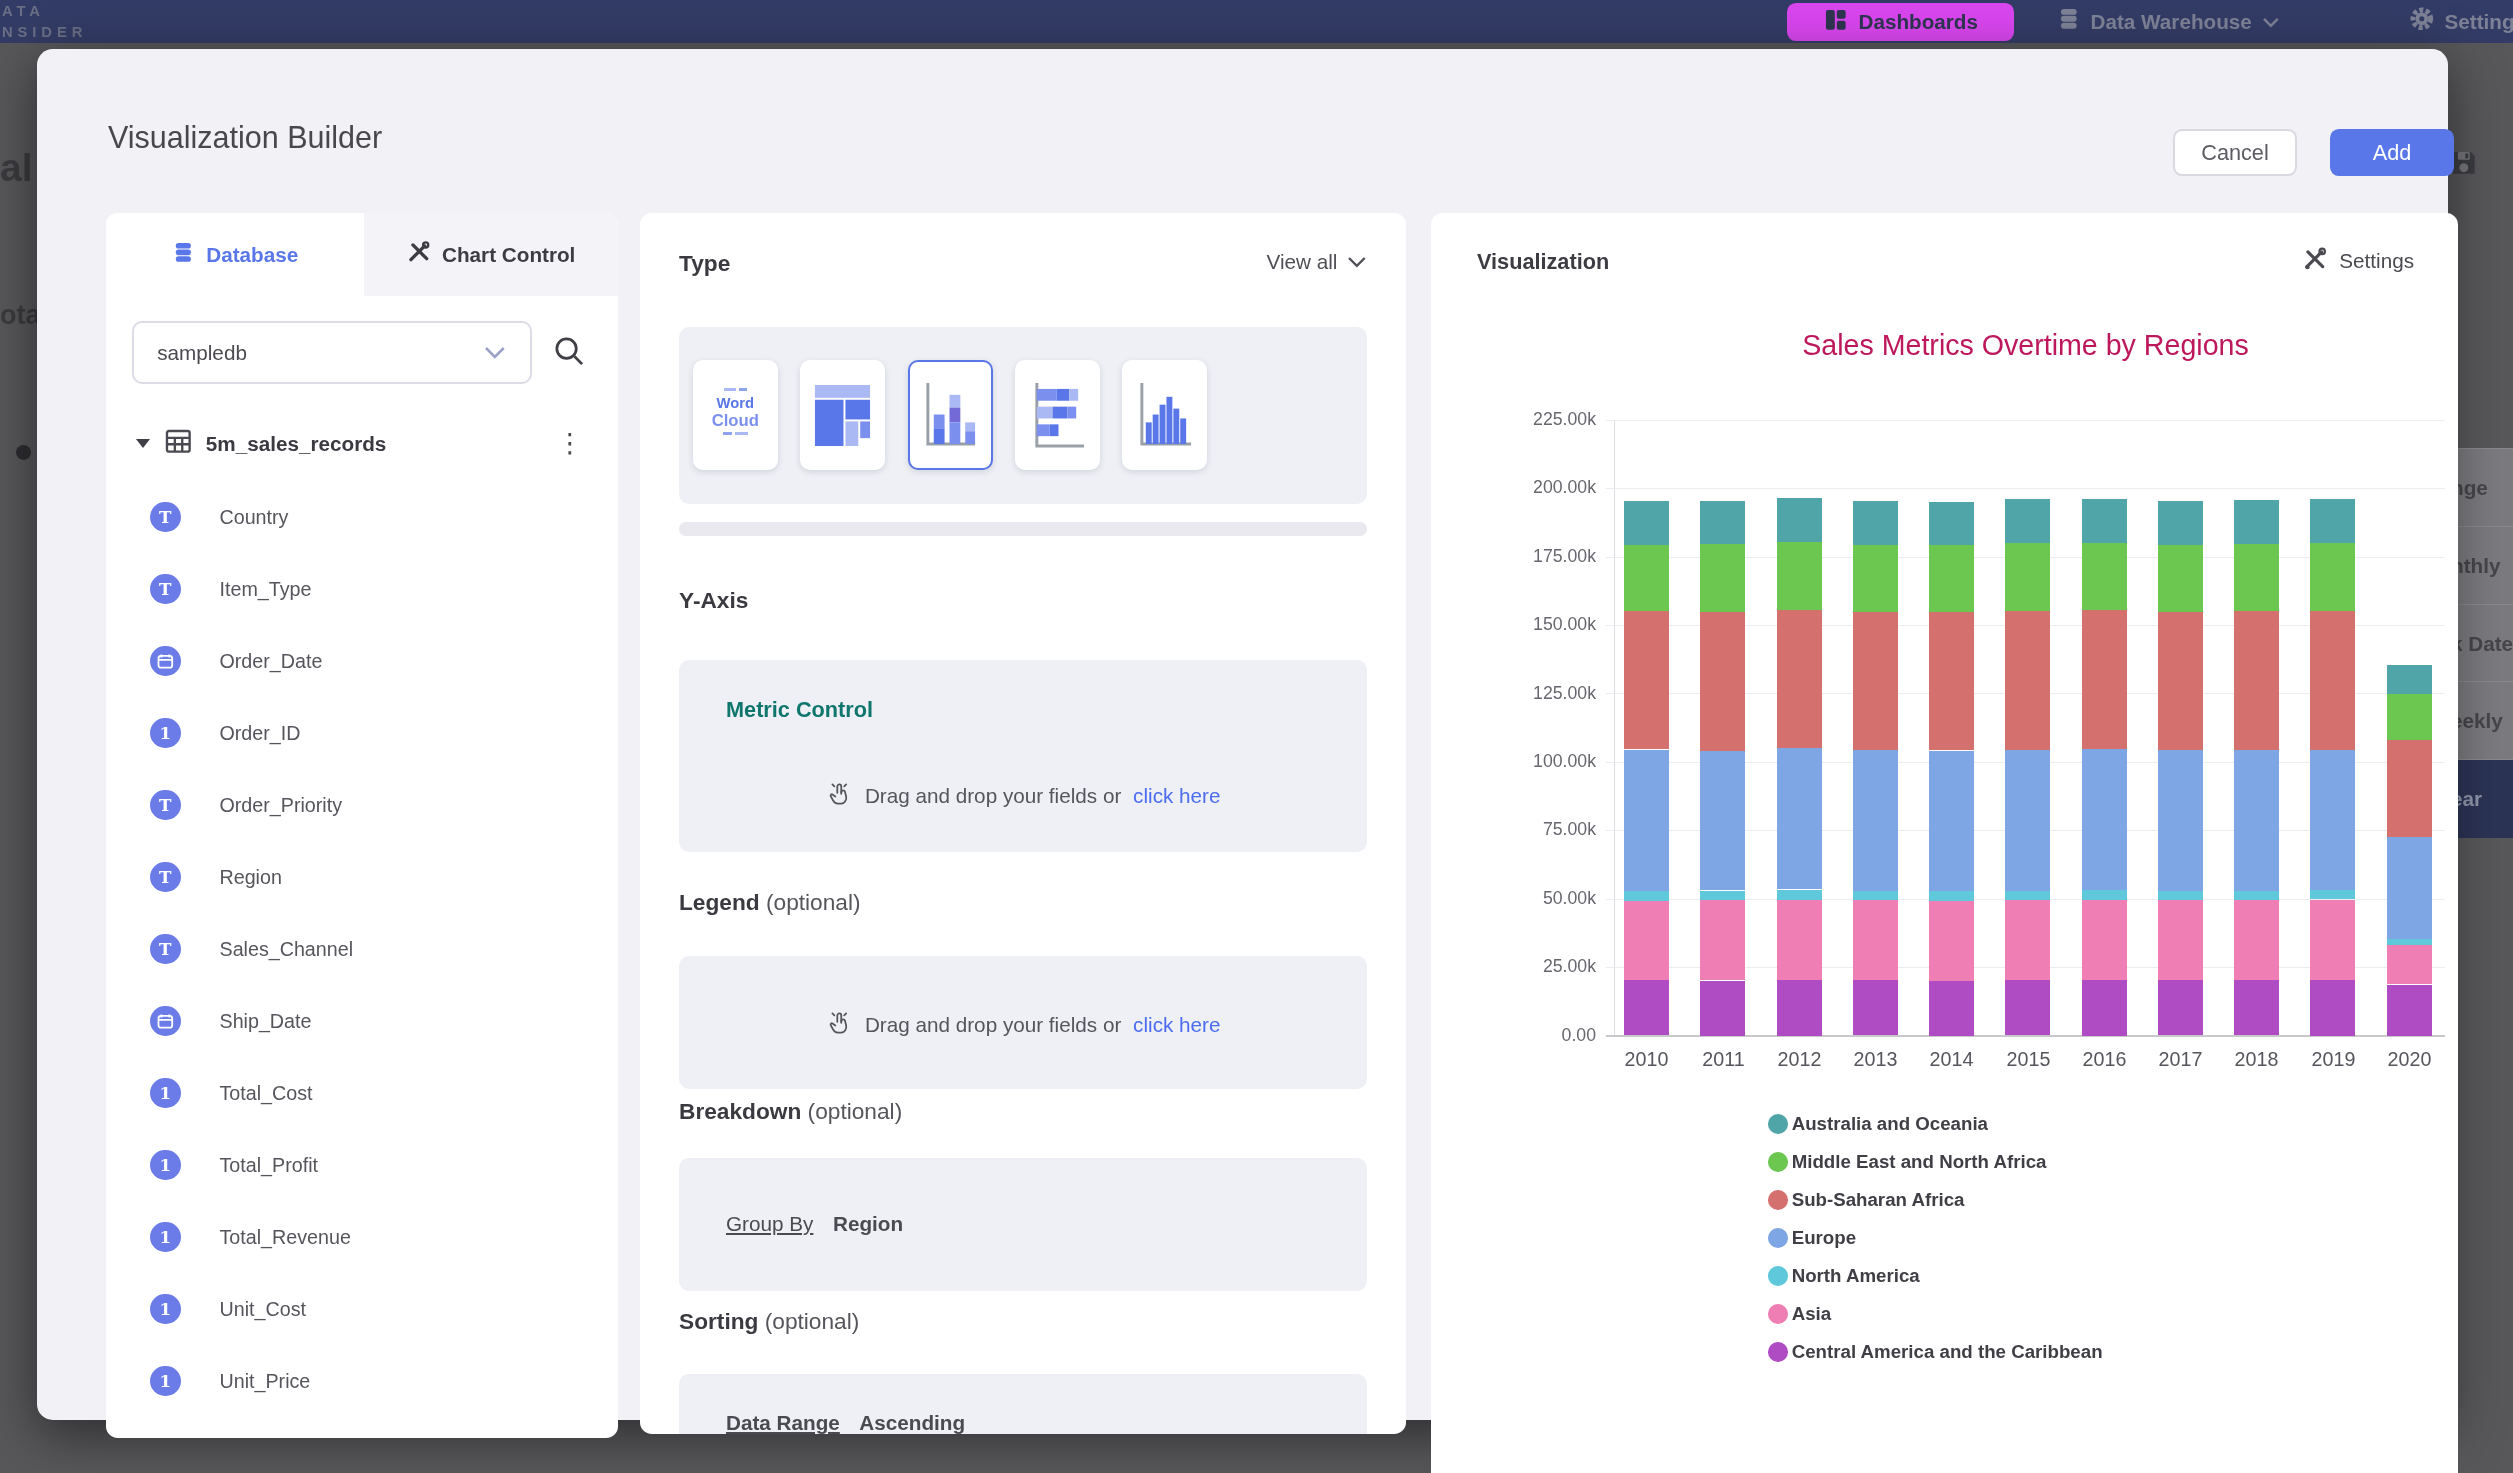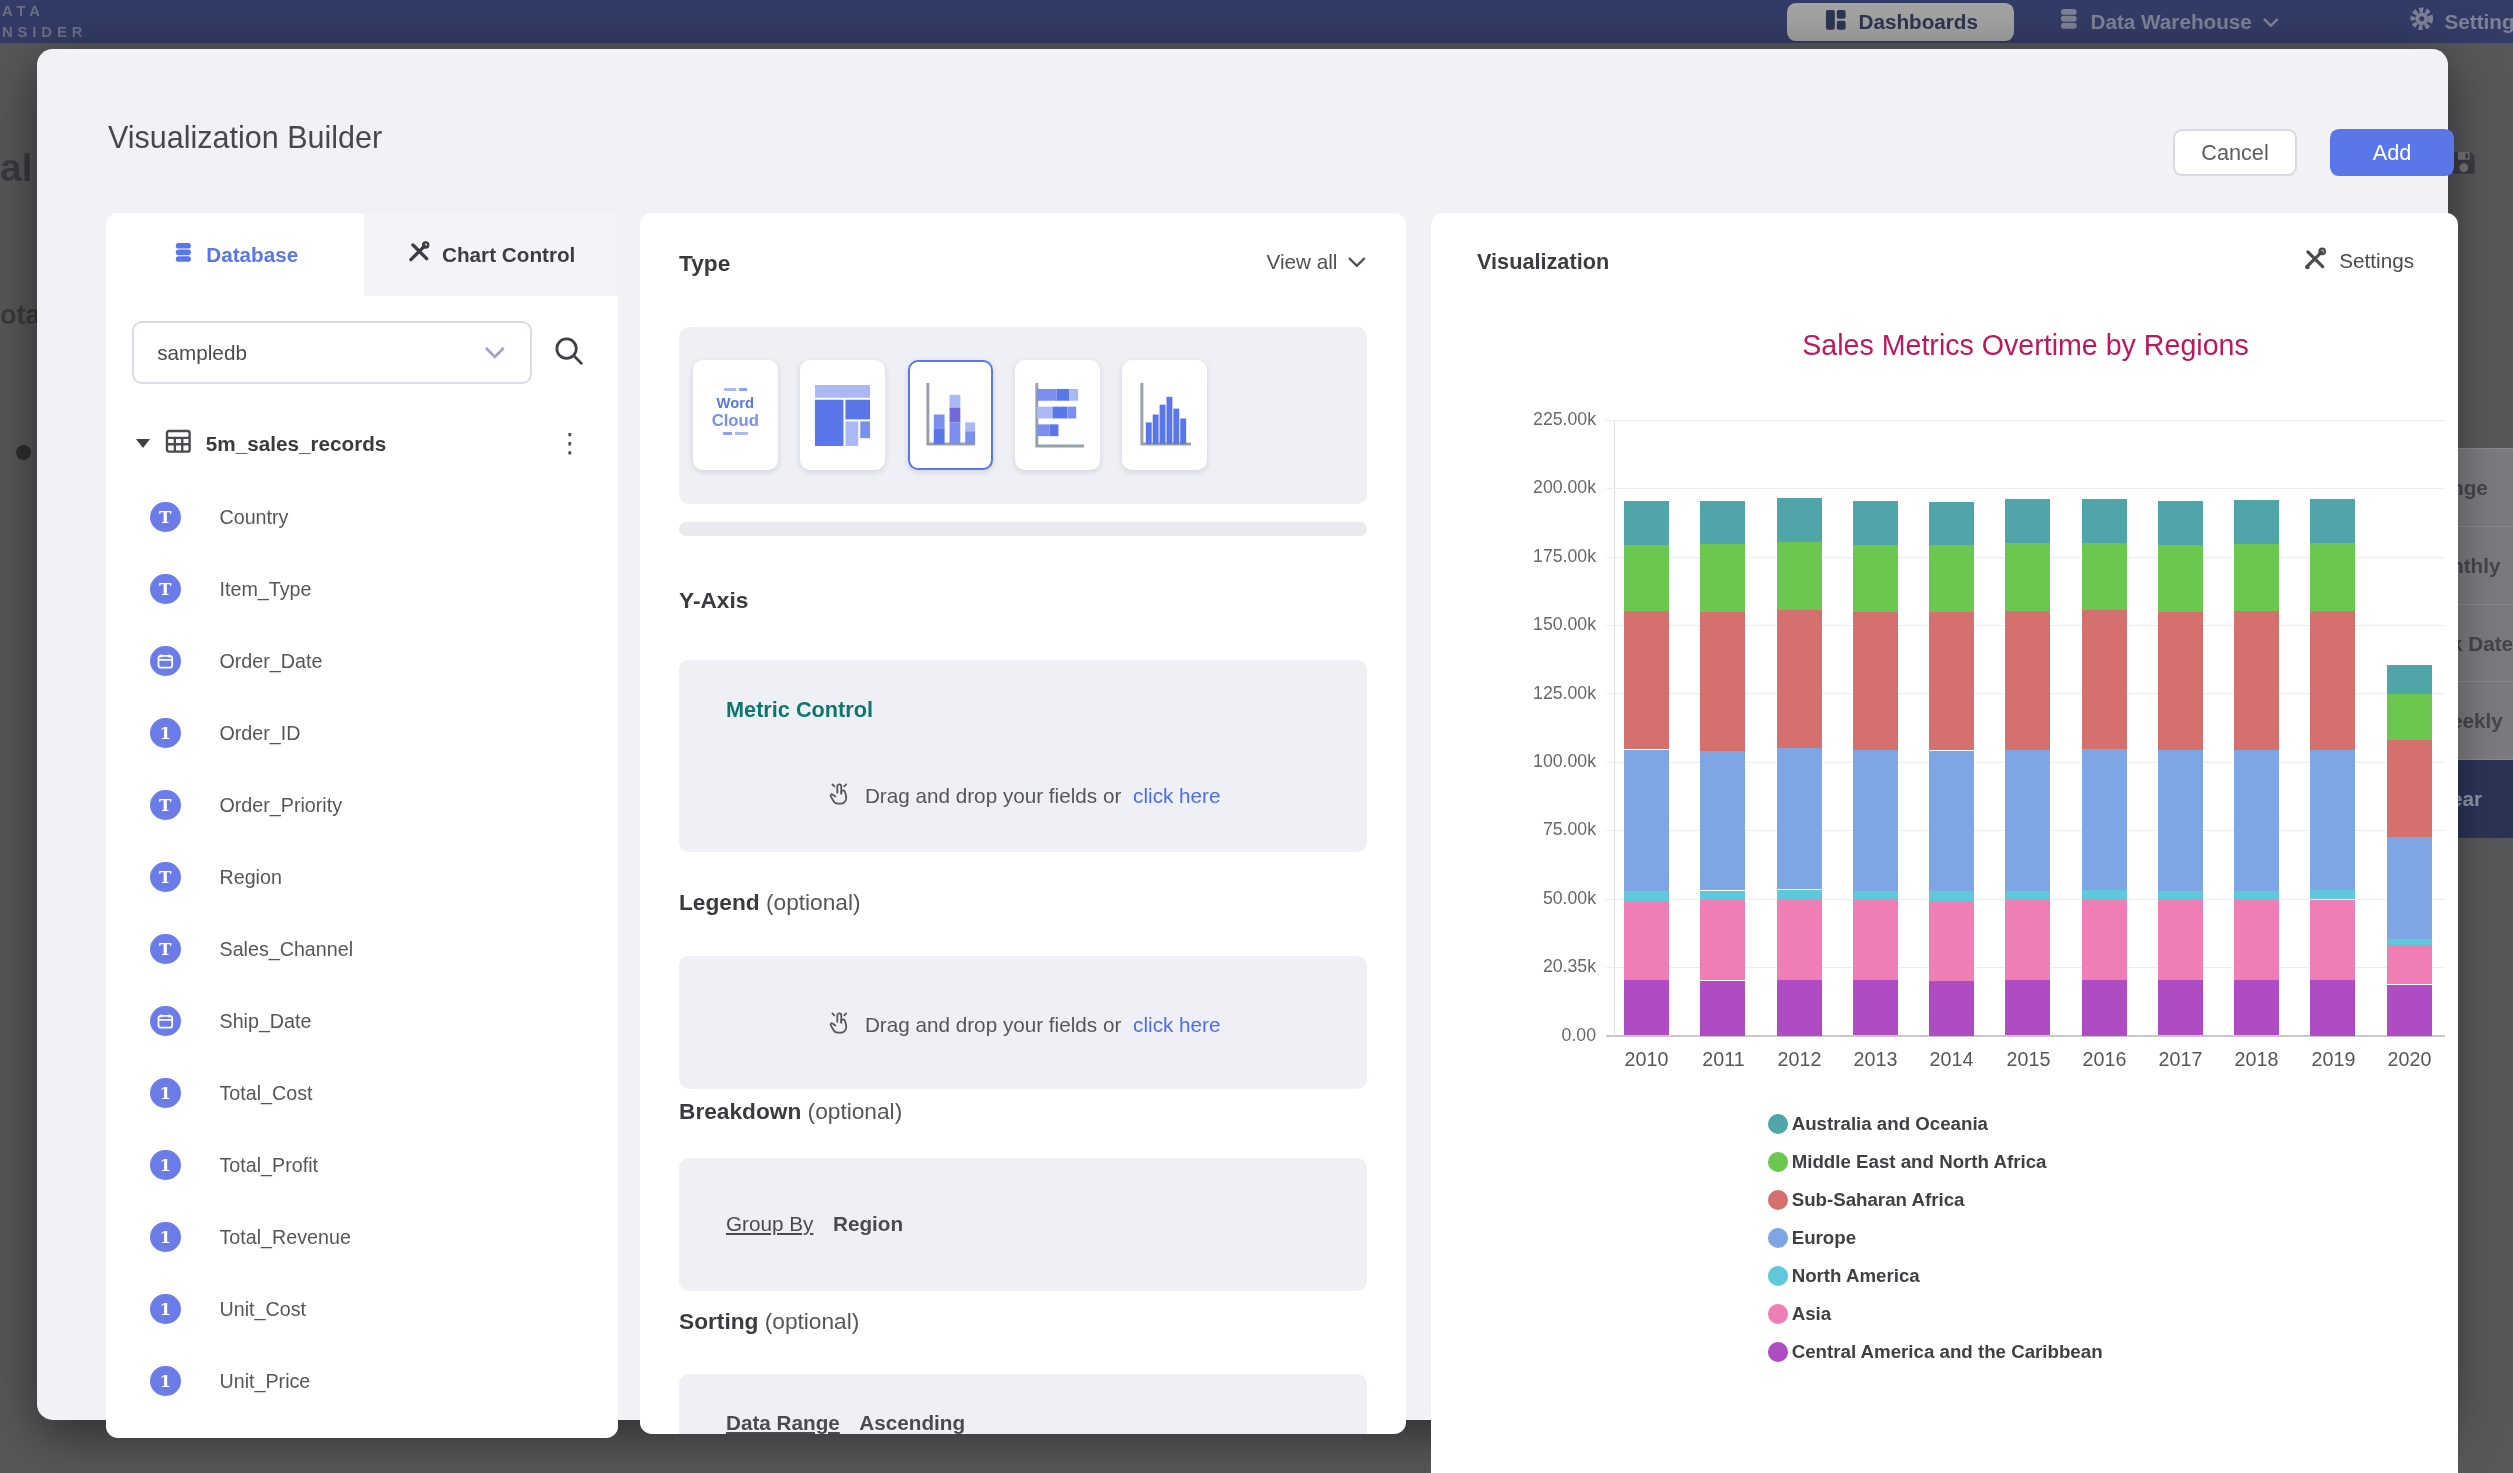--- a/index.html
+++ b/index.html
@@ -3,21 +3,21 @@
 <meta charset="utf-8">
 <style>
   * { margin:0; padding:0; box-sizing:border-box; }
   html,body { width:2514px; height:1474px; overflow:hidden; }
   body { font-family:"Liberation Sans", sans-serif; background:#58585b; position:relative; }
   .abs { position:absolute; }
 
   
   .topbar { position:absolute; left:0; top:0; width:2514px; height:43px; background:#333c66; }
   .logo { position:absolute; left:2px; top:1px; color:#6a6f85; font-weight:bold; letter-spacing:4.9px; font-size:14.8px; line-height:20.7px; }
-  .tb-pill { position:absolute; left:1787px; top:3px; width:227px; height:38px; background:#a3a3a3; border-radius:8.9px; display:flex; align-items:center; justify-content:center; gap:9.9px; color:#2e3550; font-size:20.7px; font-weight:600; }
+  .tb-pill { position:absolute; left:1787px; top:3px; width:227px; height:38px; background:#d946ef; border-radius:8.9px; display:flex; align-items:center; justify-content:center; gap:9.9px; color:#2e3550; font-size:20.7px; font-weight:600; }
   .tb-item { position:absolute; top:0; height:43px; display:flex; align-items:center; gap:9.9px; color:#7e8296; font-size:20.7px; font-weight:600; }
 
   
   .frag { position:absolute; color:#3b3b3f; font-weight:bold; }
   .bg-dropdown { position:absolute; left:2449px; top:448px; width:65px; height:389px; background:#7b7b7f; }
   .bg-item { position:absolute; left:0; width:65px; height:79px; display:flex; align-items:center; color:#46464a; font-size:20.7px; font-weight:600; border-top:1px solid #8a8a8e; padding-left:2px; overflow:hidden; white-space:nowrap; }
   .bg-item.sel { background:#2c3456; color:#8f95aa; }
 
   
   .modal { position:absolute; left:37px; top:49px; width:2411px; height:1371px; background:#f1f1f6; border-radius:15.8px; box-shadow:0 13.8px 53px rgba(0,0,0,.5); }
@@ -547,17 +547,17 @@
         </div>
       </div>
   <div class="ytick" style="top: 196px;">225.00k</div>
       <div class="ytick" style="top: 264px;">200.00k</div>
       <div class="ytick" style="top: 333px;">175.00k</div>
       <div class="ytick" style="top: 401px;">150.00k</div>
       <div class="ytick" style="top: 470px;">125.00k</div>
       <div class="ytick" style="top: 538px;">100.00k</div>
       <div class="ytick" style="top: 606px;">75.00k</div>
       <div class="ytick" style="top: 675px;">50.00k</div>
-      <div class="ytick" style="top: 743px;">20.35k</div>
+      <div class="ytick" style="top: 743px;">25.00k</div>
       <div class="ytick" style="top: 812px;">0.00</div>
     </div>
 </div>
 
 
 </body></html>

